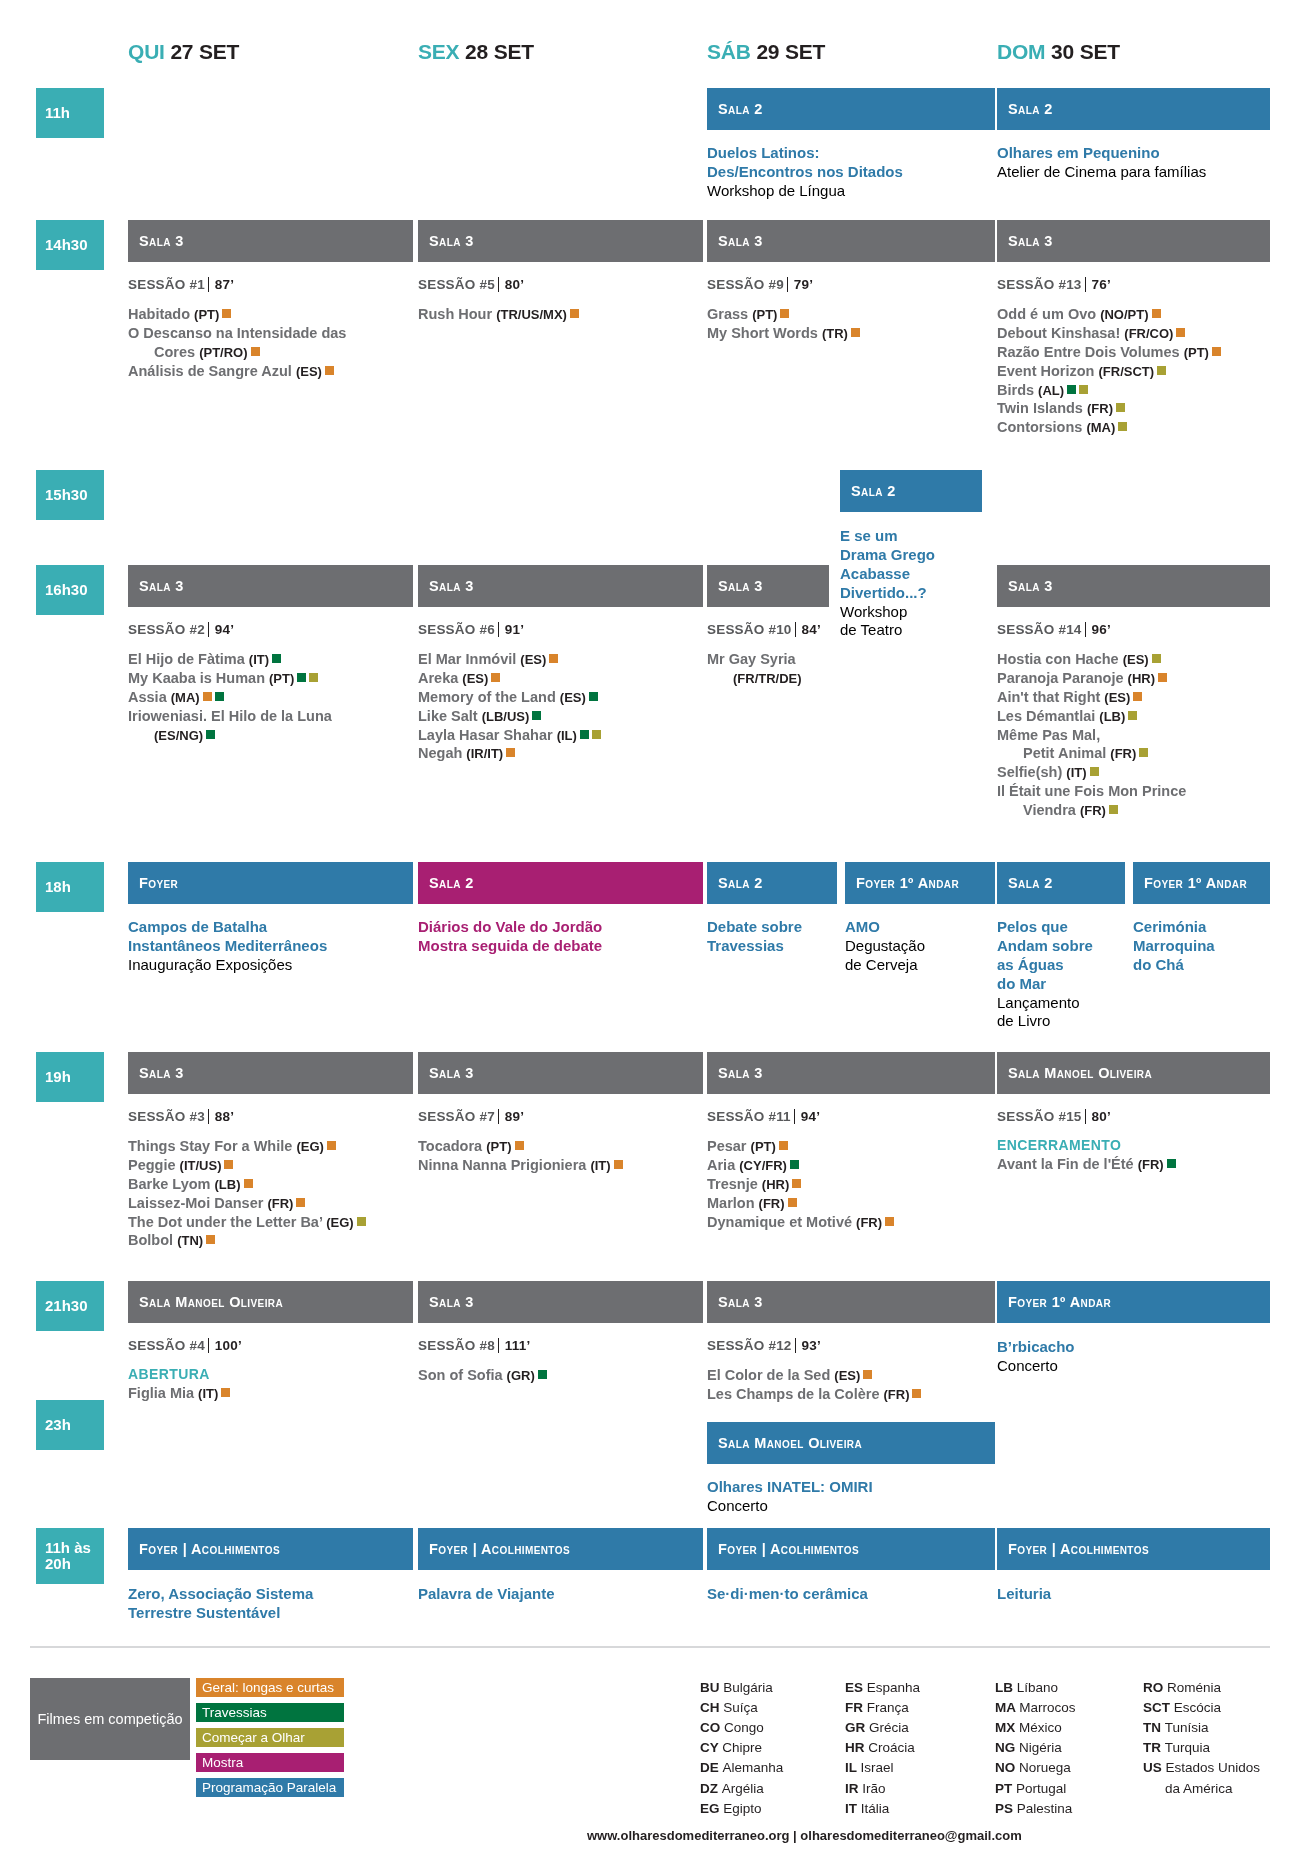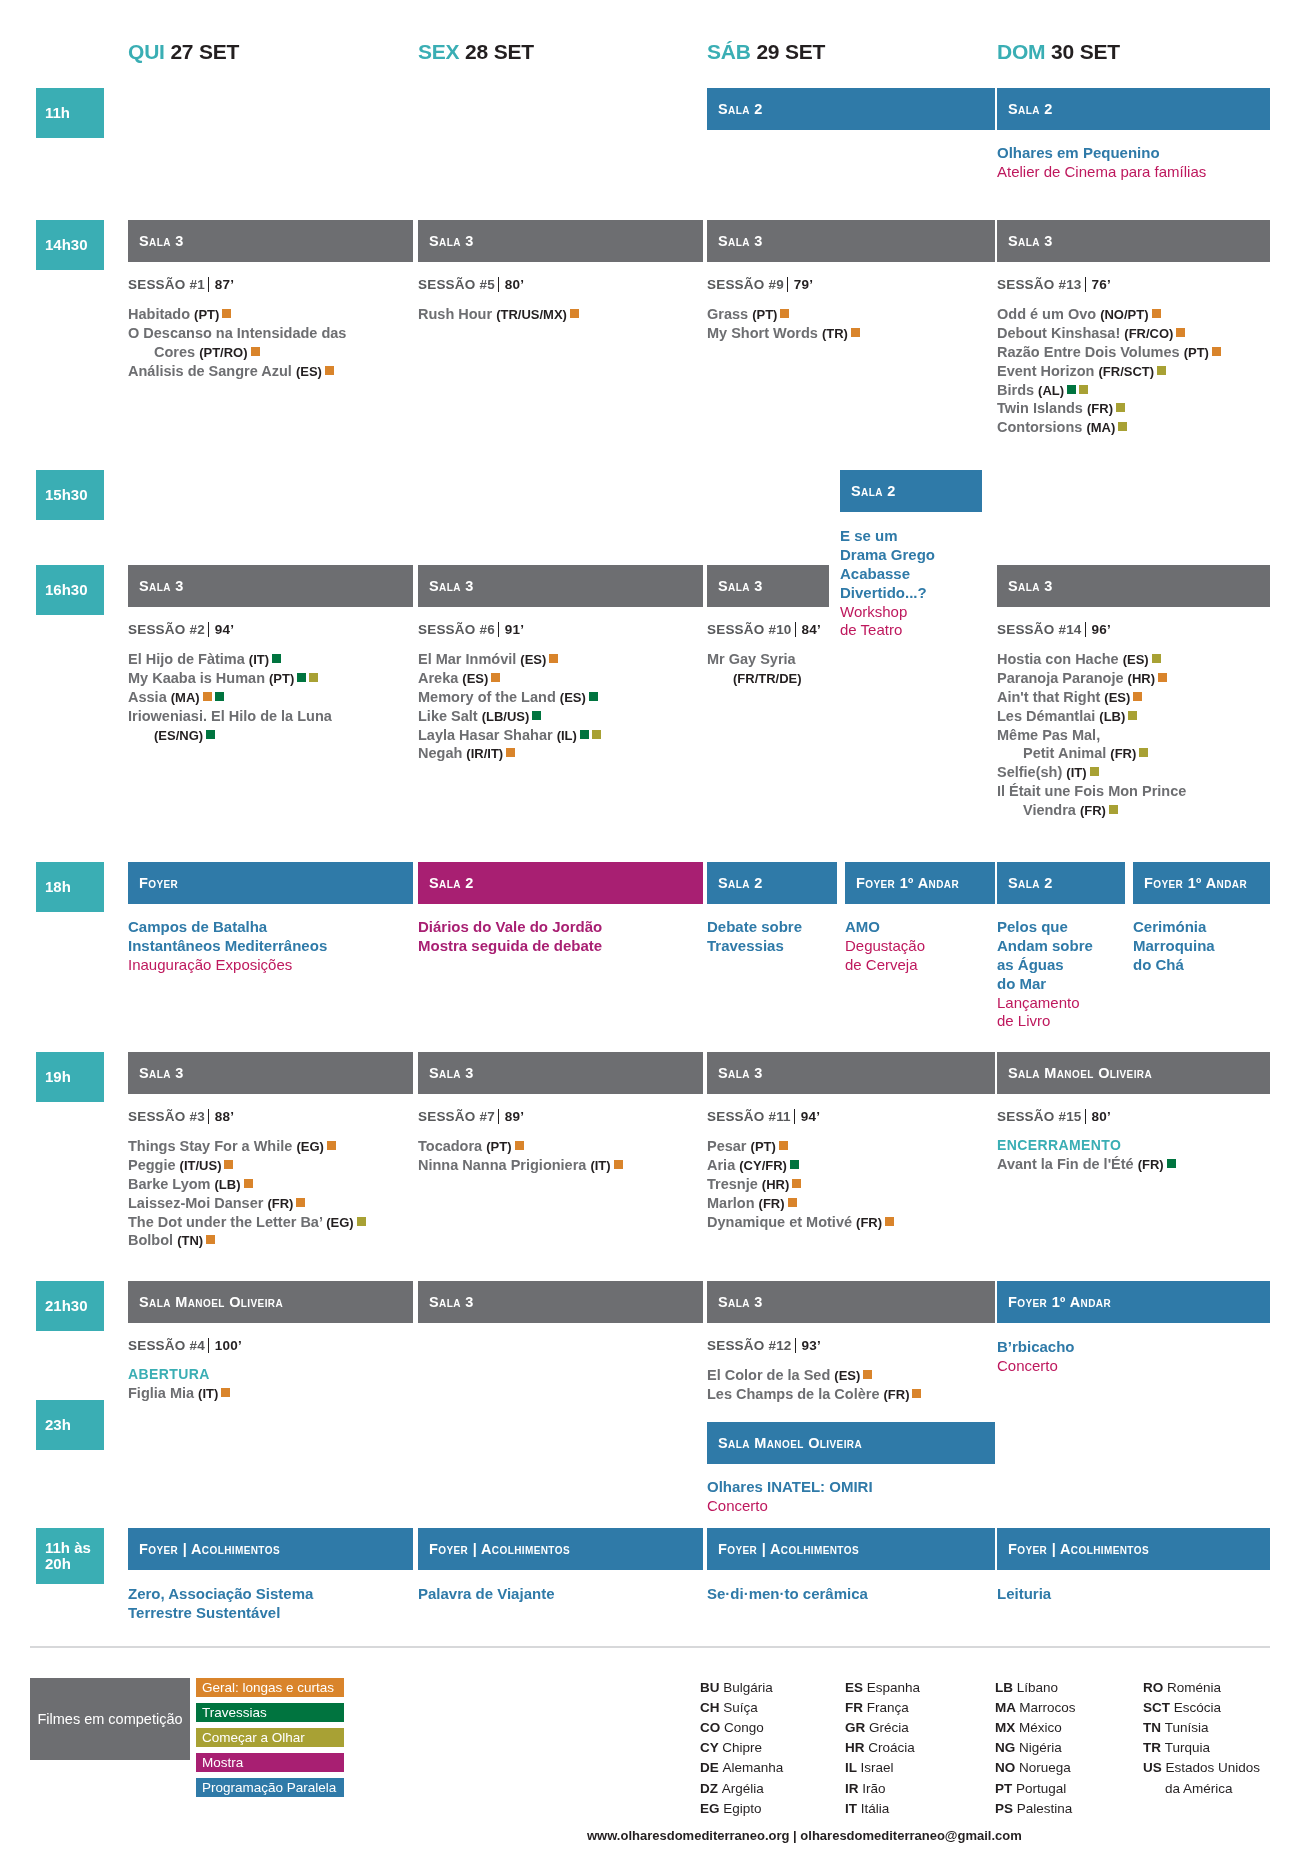--- a/index.html
+++ b/index.html
@@ -98,21 +98,21 @@
   
   .ev-title {
     font-size: 15px;
     font-weight: bold;
     line-height: 1.26;
   }
   .ev-title.blue { color: #2f7aa8; }
   .ev-title.mag  { color: #a81f72; }
   .ev-sub {
     font-size: 15px;
-    color: #be185d;
+    color: #000000;
     line-height: 1.26;
     font-weight: normal;
   }
   .ev-highlight {
     font-size: 14px;
     font-weight: bold;
     color: #3aaeb4;
     letter-spacing: 0.4px;
     margin-bottom: 2px;
   }
@@ -197,20 +197,25 @@
   <div class="time-chip" style="left:36px; top:862px; width:68px; height:50px;">18h</div>
   <div class="time-chip" style="left:36px; top:1052px; width:68px; height:50px;">19h</div>
   <div class="time-chip" style="left:36px; top:1281px; width:68px; height:50px;">21h30</div>
   <div class="time-chip" style="left:36px; top:1400px; width:68px; height:50px;">23h</div>
   <div class="time-chip two-line" style="left:36px; top:1528px; width:68px; height:56px;">
     <span>11h às</span>
     <span>20h</span>
   </div>
 
   <div class="venue blue" style="left:707px; top:88px; width:288px; height:42px;">Sala 2</div>
+  <div class="block" style="left:707px; top:144px; width:290px;">
+    <div class="ev-title blue">Duelos Latinos:</div>
+    <div class="ev-title blue">Des/Encontros nos Ditados</div>
+    <div class="ev-sub">Workshop de Língua</div>
+  </div>
 
   <div class="venue blue" style="left:997px; top:88px; width:273px; height:42px;">Sala 2</div>
   <div class="block" style="left:997px; top:144px; width:280px;">
     <div class="ev-title blue">Olhares em Pequenino</div>
     <div class="ev-sub">Atelier de Cinema para famílias</div>
   </div>
 
   <div class="venue gray" style="left:128px; top:220px; width:285px; height:42px;">Sala 3</div>
   <div class="block" style="left:128px; top:277px; width:290px;">
     <div class="sessline">
@@ -428,20 +433,28 @@
     <div class="sessline">
       <span>SESSÃO #4</span><span class="dur">100’</span>
     </div>
     <div class="ev-highlight">ABERTURA</div>
     <div>
         <div class="film"><span>Figlia Mia </span><span class="ctry">(IT)</span><span class="sq orange"></span></div>
       </div>
   </div>
 
   <div class="venue gray" style="left:418px; top:1281px; width:285px; height:42px;">Sala 3</div>
+  <div class="block" style="left:418px; top:1338px; width:290px;">
+    <div class="sessline">
+      <span>SESSÃO #8</span><span class="dur">111’</span>
+    </div>
+    <div>
+        <div class="film"><span>Son of Sofia </span><span class="ctry">(GR)</span><span class="sq green"></span></div>
+      </div>
+  </div>
 
   <div class="venue gray" style="left:707px; top:1281px; width:288px; height:42px;">Sala 3</div>
   <div class="block" style="left:707px; top:1338px; width:290px;">
     <div class="sessline">
       <span>SESSÃO #12</span><span class="dur">93’</span>
     </div>
     <div>
         <div class="film"><span>El Color de la Sed </span><span class="ctry">(ES)</span><span class="sq orange"></span></div>
         <div class="film"><span>Les Champs de la Colère </span><span class="ctry">(FR)</span><span class="sq orange"></span></div>
       </div>

